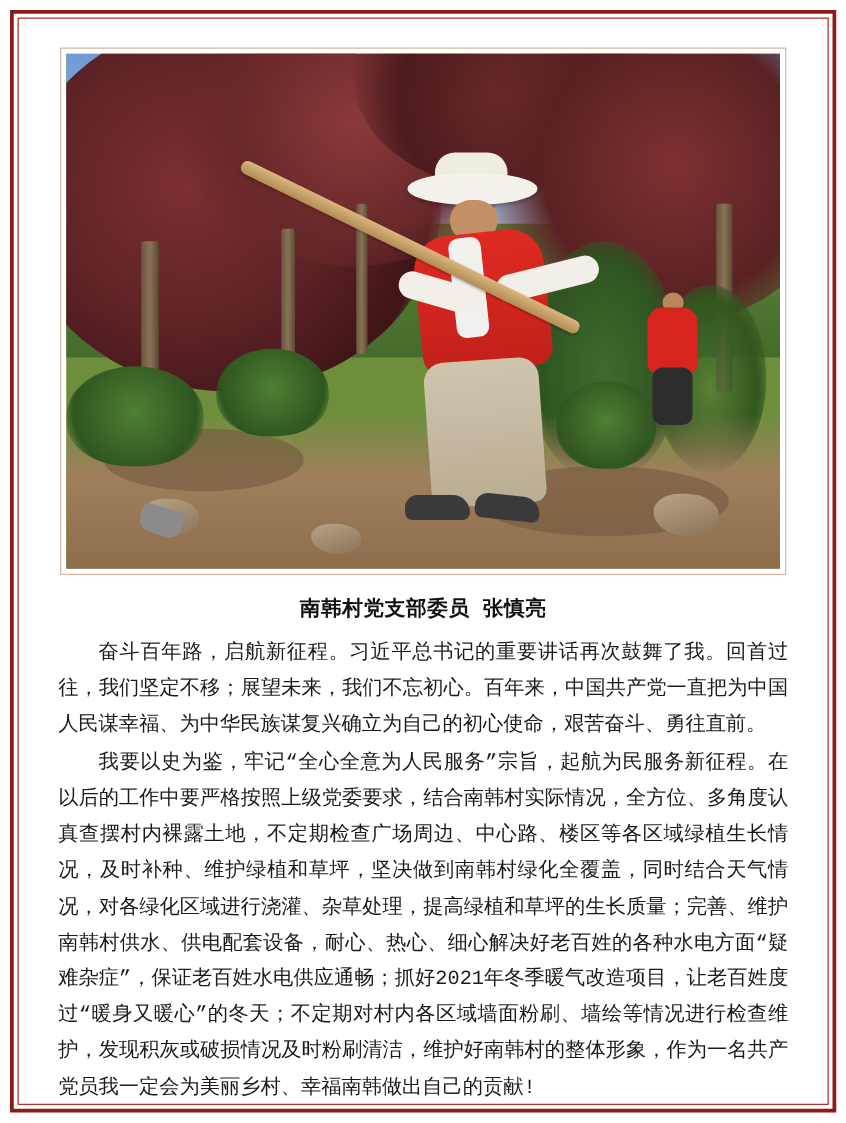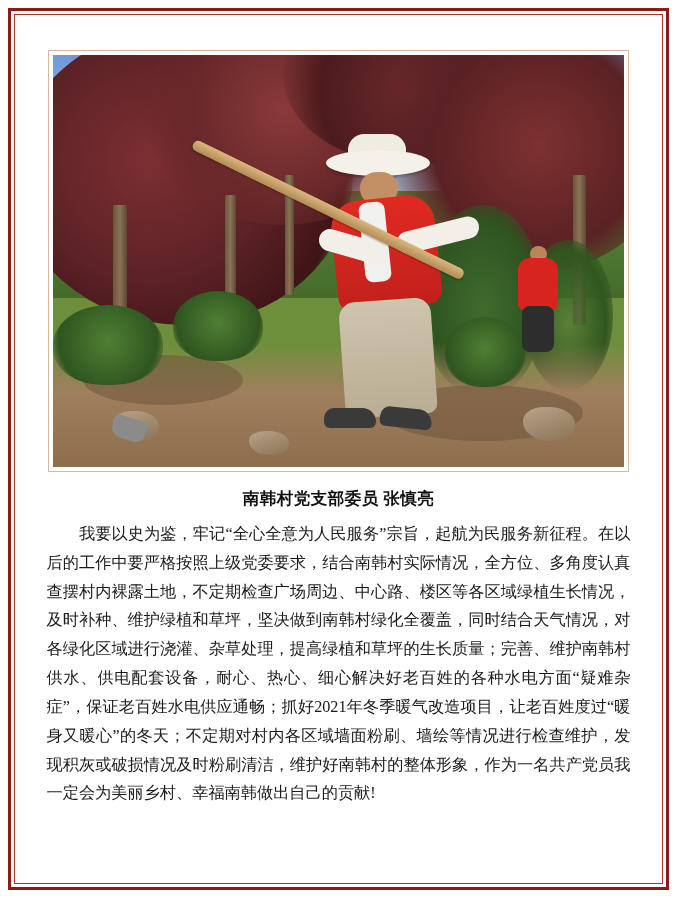--- a/index.html
+++ b/index.html
@@ -35,24 +35,25 @@
     left: 14px;
     top: 14px;
     right: 14px;
     bottom: 14px;
     border: 1px solid #b5312a;
     box-sizing: border-box;
   }
   .content {
     position: absolute;
     left: 30px;
-    top: 44px;
+    top: 32px;
     width: 617px;
     height: 846px;
     box-sizing: border-box;
+    font-family: Liberation Mono, monospace;
   }
   
   .photo-wrap {
     position: relative;
     width: 581px;
     margin: 6px auto 0 auto;
     border: 1px solid #d8b9a0;
     padding: 4px;
     box-sizing: border-box;
     background: #fff;
@@ -301,17 +302,18 @@
           <div class="shoe r"></div>
           <div class="hoe-handle"></div>
           <div class="hoe-head"></div>
         </div>
       </div>
     </div>
 
     <div class="caption">南韩村党支部委员  张慎亮</div>
 
     <div class="body">
+      <p>奋斗百年路，启航新征程。习近平总书记的重要讲话再次鼓舞了我。回首过往，我们坚定不移；展望未来，我们不忘初心。百年来，中国共产党一直把为中国人民谋幸福、为中华民族谋复兴确立为自己的初心使命，艰苦奋斗、勇往直前。</p>
       <p>我要以史为鉴，牢记“全心全意为人民服务”宗旨，起航为民服务新征程。在以后的工作中要严格按照上级党委要求，结合南韩村实际情况，全方位、多角度认真查摆村内裸露土地，不定期检查广场周边、中心路、楼区等各区域绿植生长情况，及时补种、维护绿植和草坪，坚决做到南韩村绿化全覆盖，同时结合天气情况，对各绿化区域进行浇灌、杂草处理，提高绿植和草坪的生长质量；完善、维护南韩村供水、供电配套设备，耐心、热心、细心解决好老百姓的各种水电方面“疑难杂症”，保证老百姓水电供应通畅；抓好2021年冬季暖气改造项目，让老百姓度过“暖身又暖心”的冬天；不定期对村内各区域墙面粉刷、墙绘等情况进行检查维护，发现积灰或破损情况及时粉刷清洁，维护好南韩村的整体形象，作为一名共产党员我一定会为美丽乡村、幸福南韩做出自己的贡献!</p>
     </div>
 
   </div>
 </div>
 
 </body></html>

